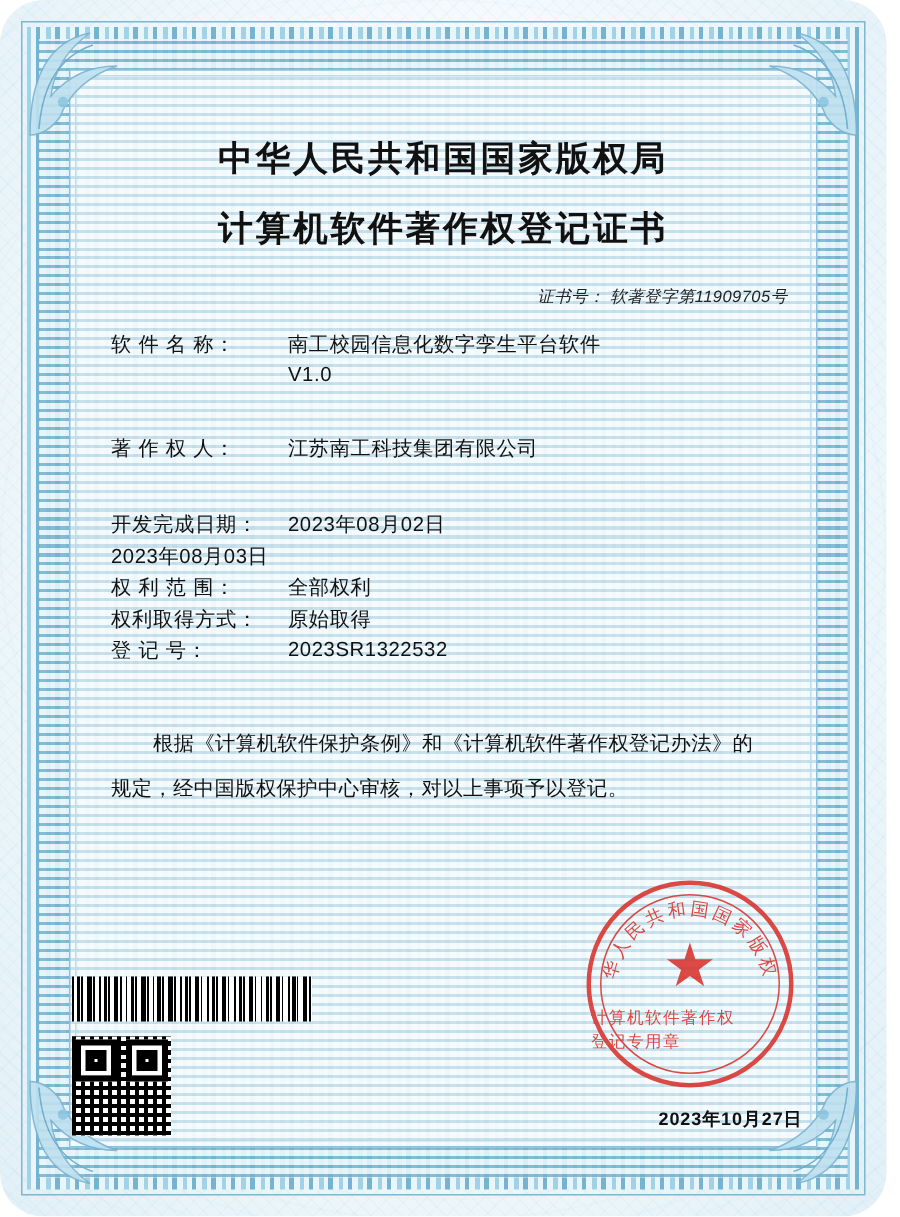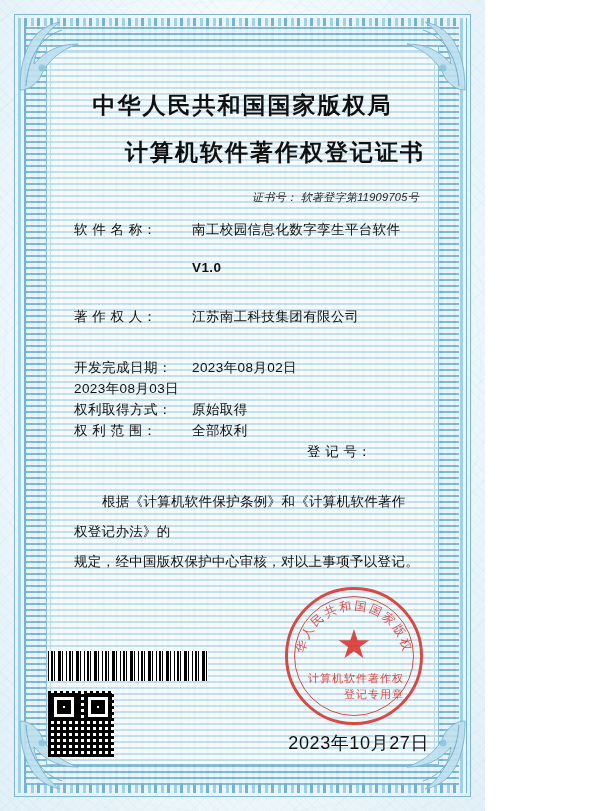--- a/index.html
+++ b/index.html
@@ -9,26 +9,27 @@
   }
   body {
     width: 600px;
     height: 811px;
     font-family: "Liberation Sans", sans-serif;
     overflow: hidden;
   }
 
   .certificate {
     position: relative;
-    width: 485px;
+    width: 591px;
     height: 811px;
     box-sizing: border-box;
     background:
       radial-gradient(ellipse at 50% 42%, #ffffff 0%, #f6fbfd 45%, #eaf5fa 75%, #e2f0f7 100%);
     overflow: hidden;
+    border-radius: 29px;
   }
 
   
   .paper-texture {
     position: absolute;
     inset: 0;
     background-image:
       repeating-linear-gradient(45deg, rgba(120,175,205,0.055) 0px, rgba(120,175,205,0.055) 1px, transparent 1px, transparent 7px),
       repeating-linear-gradient(-45deg, rgba(120,175,205,0.05) 0px, rgba(120,175,205,0.05) 1px, transparent 1px, transparent 9px),
       repeating-radial-gradient(circle at 50% 45%, rgba(150,195,220,0.05) 0px, rgba(150,195,220,0.05) 1px, transparent 2px, transparent 14px);
@@ -122,21 +123,20 @@
     color: #111;
     font-weight: bold;
   }
   .title-sub {
     font-family: "DejaVu Serif", "Liberation Serif", serif;
     font-size: 23px;
     letter-spacing: 2px;
     color: #111;
     font-weight: bold;
     margin-top: 16px;
-    text-align: right;
   }
 
   .cert-no {
     text-align: right;
     font-size: 11px;
     color: #222;
     margin-top: 22px;
     padding-right: 6px;
     letter-spacing: 0.3px;
     font-style: italic;
@@ -160,28 +160,27 @@
     flex: 0 0 118px;
     letter-spacing: 0.5px;
     white-space: pre;
   }
   .field-value {
     flex: 1 1 auto;
     letter-spacing: 0.4px;
   }
   .field-value .line2 {
     display: block;
-    margin-top: 21px;
-    font-weight: bold;
+    margin-top: 3px;
   }
 
   .spacer-lg { height: 18px; }
 
   .statement {
-    margin-top: 26px;
+    margin-top: 38px;
     padding: 0 6px 0 14px;
     font-size: 13.5px;
     line-height: 30px;
     color: #111;
     letter-spacing: 0.3px;
   }
   .statement .indent { display: inline-block; width: 28px; }
 
   
   .codes {
@@ -257,34 +256,35 @@
   }
   .seal-arc text {
     font-family: "DejaVu Serif", "Liberation Serif", serif;
     font-size: 12px;
     fill: #d8322c;
     letter-spacing: 2.4px;
   }
   .seal-line1, .seal-line2 {
     position: absolute;
     left: 0; right: 16px;
-    text-align: right;
+    text-align: left;
     font-family: "DejaVu Serif", "Liberation Serif", serif;
     color: #d8322c;
   }
   .seal-line1 { bottom: 36px; font-size: 11px; letter-spacing: 1px; }
   .seal-line2 { bottom: 20px; font-size: 11px; letter-spacing: 1px; }
 
   .issue-date {
     position: absolute;
     right: 56px;
     bottom: 56px;
-    font-size: 18px;
+    font-size: 12px;
     color: #111;
     letter-spacing: 0.6px;
+    font-weight: bold;
   }
 </style>
 </head>
 <body>
 
 <div class="certificate">
   <div class="paper-texture"></div>
 
   <div class="border-outer"></div>
   <div class="border-band"></div>
@@ -343,31 +343,32 @@
       <div class="field-row tight">
         <div class="field-label">开发完成日期：</div>
         <div class="field-value">2023年08月02日</div>
       </div>
 
       <div class="field-row tight">
         <div class="field-value">2023年08月03日</div>
       </div>
 
       <div class="field-row tight">
+        <div class="field-label">权 利 范 围：</div>
+        <div class="field-value">全部权利</div>
+      </div>
+
+      <div class="field-row tight">
         <div class="field-label">权利取得方式：</div>
         <div class="field-value">原始取得</div>
       </div>
 
       <div class="field-row tight">
-        <div class="field-label">权 利 范 围：</div>
-        <div class="field-value">全部权利</div>
-      </div>
-
-      <div class="field-row tight">
         <div class="field-label">登 记 号：</div>
+        <div class="field-value">2023SR1322532</div>
       </div>
 
     </div>
 
     <div class="statement">
       <span class="indent"></span><span>根据《计算机软件保护条例》和《计算机软件著作权登记办法》的</span><br>
       <span>规定，经中国版权保护中心审核，对以上事项予以登记。</span>
     </div>
 
   </div>

